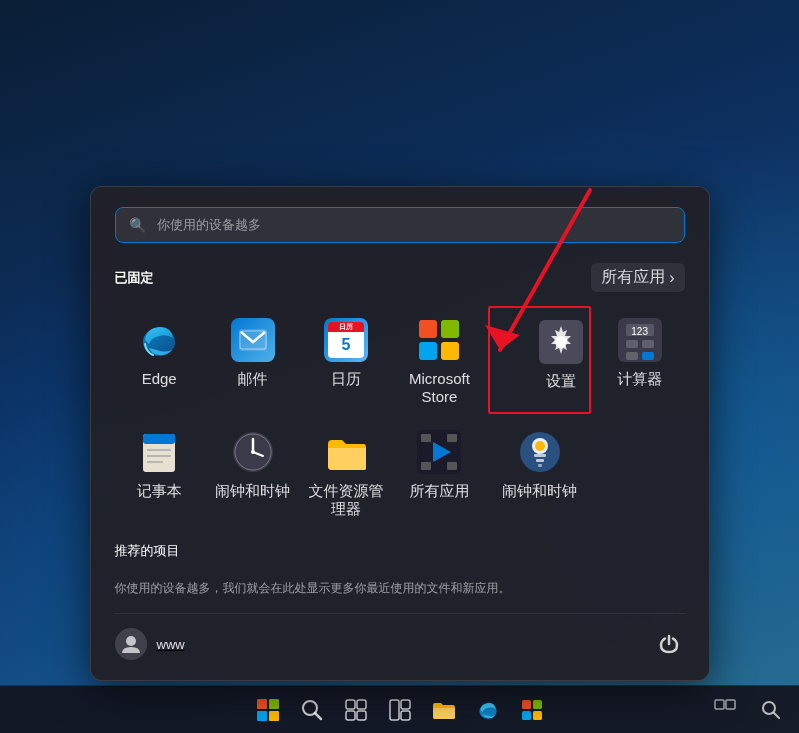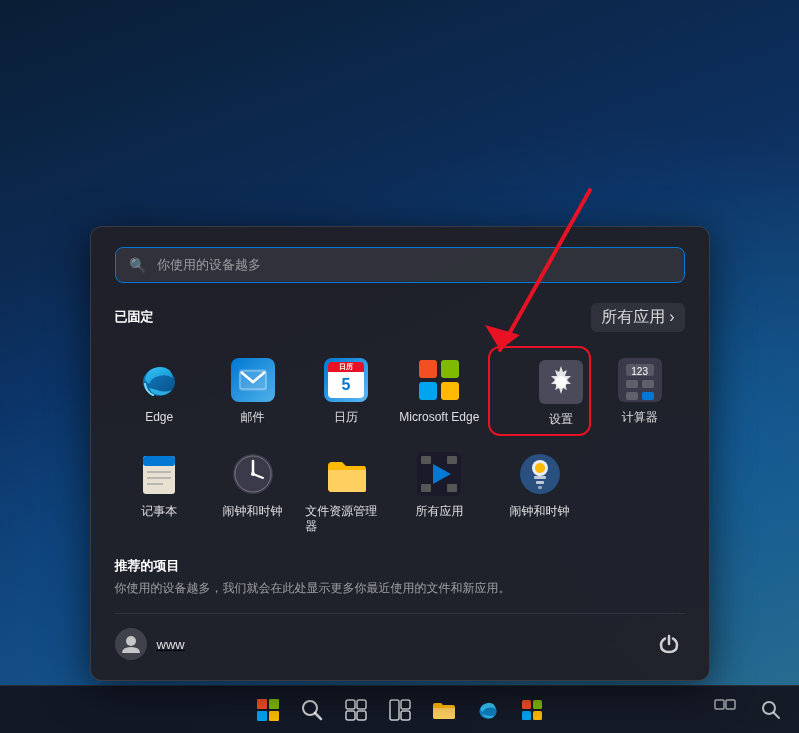--- a/index.html
+++ b/index.html
@@ -140,30 +140,31 @@
       display: flex;
       align-items: center;
       justify-content: center;
       margin-bottom: 6px;
       border-radius: 8px;
       font-size: 30px;
     }
 
     .app-label {
       color: rgba(255,255,255,0.85);
-      font-size: 12px;
+      font-size: 15px;
+      text-align: center;
       line-height: 1.2;
     }
 
     
     .recommended-title {
       color: #ffffff;
       font-size: 13px;
-      font-weight: 700;
-      margin-bottom: 4px;
+      font-weight: 400;
+      margin-bottom: 19px;
     }
 
     .recommended-text {
       color: rgba(255,255,255,0.55);
       font-size: 12px;
       line-height: 1.5;
     }
 
     
     .start-bottom {
@@ -232,21 +233,21 @@
       width: 44px;
       height: 44px;
       display: flex;
       align-items: center;
       justify-content: center;
     }
 
     
     .settings-highlight-box {
       border: 2.5px solid #e81224;
-      border-radius: 12px;
+      border-radius: 2px;
       padding-left: 47px;
     }
 
     .taskbar-center {
       display: flex;
       align-items: center;
       gap: 4px;
     }
   </style>
 </head>
@@ -323,21 +324,21 @@
 
     <div class="app-item">
       <div class="app-icon-wrap">
         <svg width="44" height="44" viewBox="0 0 44 44">
           <rect x="2" y="2" width="18" height="18" rx="3" fill="#f25022"></rect>
           <rect x="24" y="2" width="18" height="18" rx="3" fill="#7fba00"></rect>
           <rect x="2" y="24" width="18" height="18" rx="3" fill="#00a4ef"></rect>
           <rect x="24" y="24" width="18" height="18" rx="3" fill="#ffb900"></rect>
         </svg>
       </div>
-      <span class="app-label">Microsoft Edge</span>
+      <span class="app-label">Microsoft Store</span>
     </div>
 
 
     <div class="app-item settings-highlight-box">
       <div class="app-icon-wrap">
         <svg width="44" height="44" viewBox="0 0 44 44">
           <rect width="44" height="44" rx="6" fill="#4a4a5a"></rect>
           <circle cx="22" cy="22" r="6" fill="white" opacity="0.9"></circle>
           <path d="M22 6 L24 12 L28 10 L26 16 L32 16 L28 20 L32 24 L26 24 L28 30 L24 28 L22 34 L20 28 L16 30 L18 24 L12 24 L16 20 L12 16 L18 16 L16 10 L20 12 Z" fill="white" opacity="0.85"></path>
         </svg>

